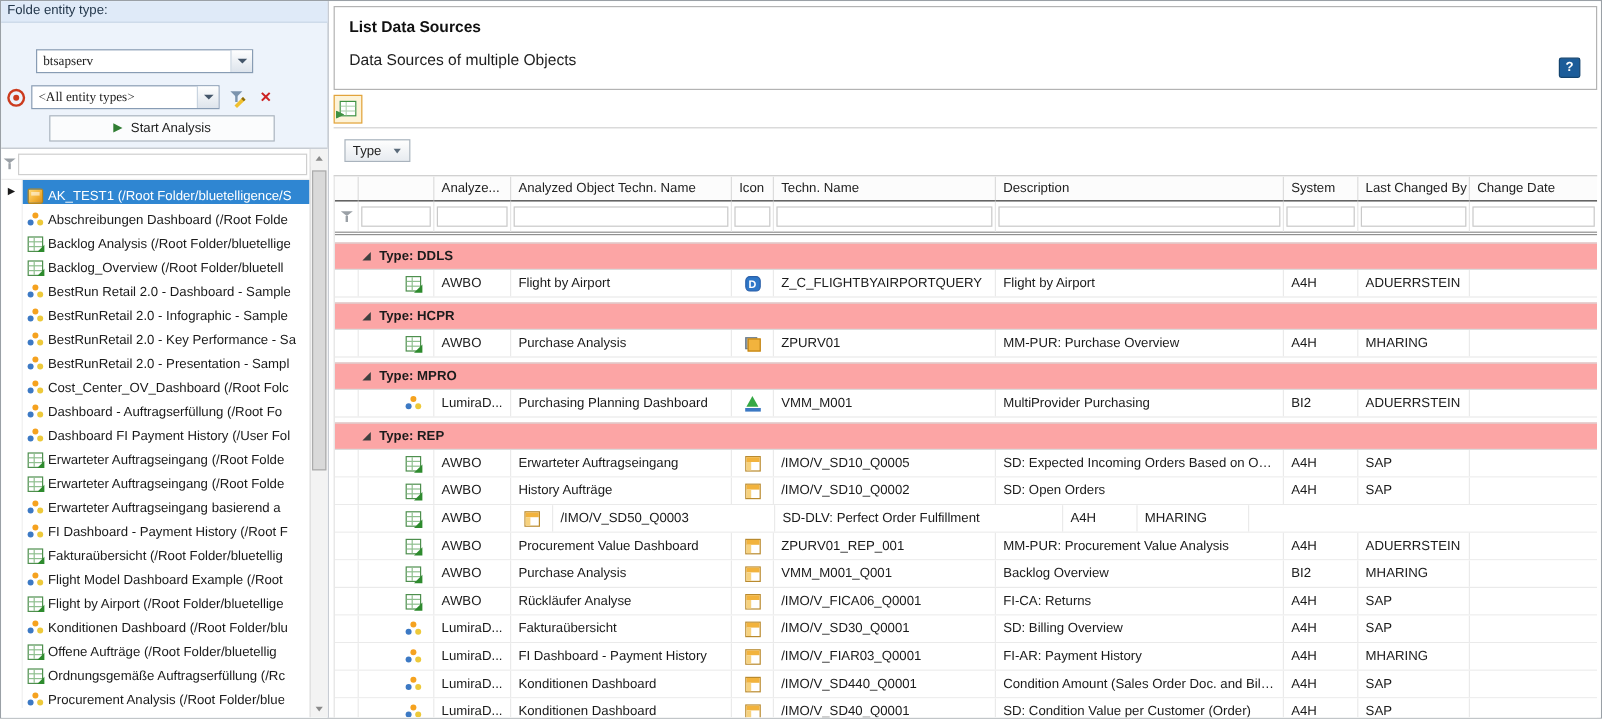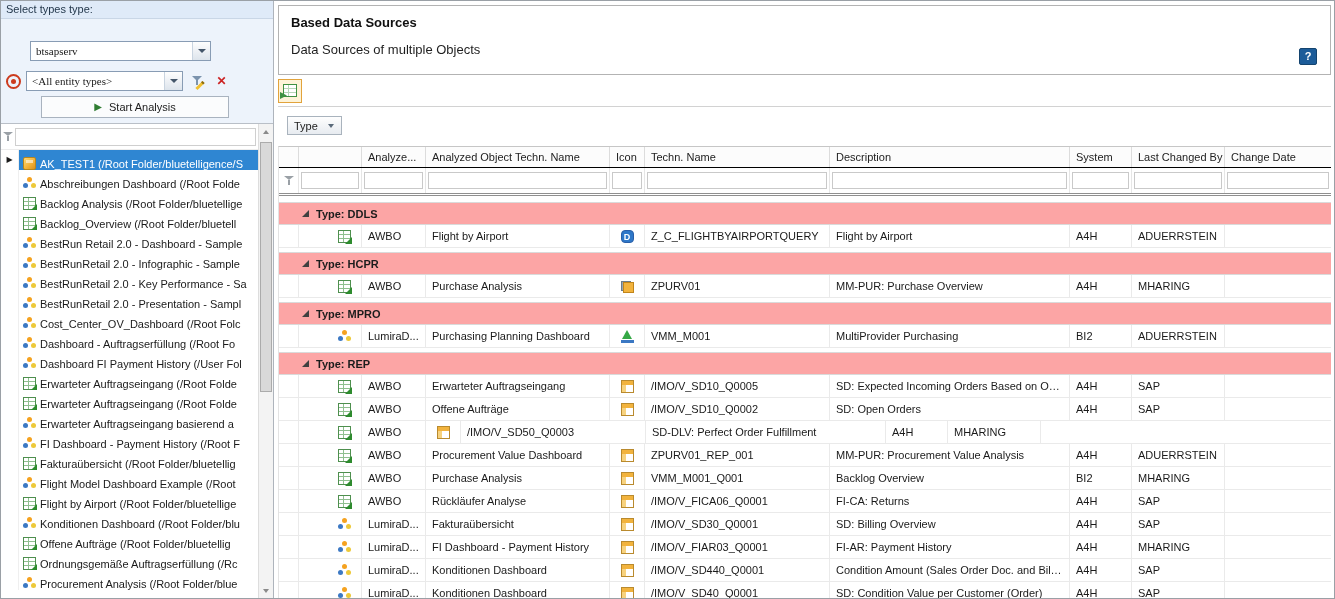--- a/index.html
+++ b/index.html
@@ -159,21 +159,21 @@
   .icn-rep::before { content:""; position:absolute; left:0; top:0; right:0; height:4px; background:#f2b33d; }
   .icn-rep::after { content:""; position:absolute; left:0; top:4px; bottom:0; width:4px; background:#f7d27e; }
 </style>
 </head>
 <body>
 
 <div class="app">
 
   <aside class="left-panel">
     <div class="lp-header">
-      <span>Select types type:</span>
+      <span>Folde entity type:</span>
     </div>
     <div class="lp-controls">
       <div class="dd server-dd">
         <span class="dd-value">btsapserv</span>
         <span class="dd-btn">
             <span class="dd-arrow"></span>
           </span>
       </div>
       <div class="lp-row2">
         <span class="target-icon"></span>
@@ -367,21 +367,21 @@
         </div>
         <div class="vs-btn down">
             <span class="arr-down"></span>
           </div>
       </div>
     </div>
   </aside>
 
   <main class="right-panel">
     <header class="rp-header">
-      <div class="rp-title">Based Data Sources</div>
+      <div class="rp-title">List Data Sources</div>
       <div class="rp-subtitle">Data Sources of multiple Objects</div>
       <button class="help-btn">?</button>
     </header>
     <div class="rp-toolbar">
       <button class="export-btn">
         <span class="excel-icon"></span>
       </button>
     </div>
     <div class="group-panel">
       <button class="group-btn">
@@ -514,21 +514,21 @@
             <div class="cell c7">A4H</div>
             <div class="cell c8">SAP</div>
             <div class="cell c9"></div>
           </div>
           <div class="drow">
             <div class="cell c0"></div>
             <div class="cell c1 cell-icon">
               <span class="icn icn-workbook"></span>
             </div>
             <div class="cell c2">AWBO</div>
-            <div class="cell c3">Offene Aufträge</div>
+            <div class="cell c3">History Aufträge</div>
             <div class="cell c4 cell-center">
               <span class="icn icn-rep"></span>
             </div>
             <div class="cell c5">/IMO/V_SD10_Q0002</div>
             <div class="cell c6">SD: Open Orders</div>
             <div class="cell c7">A4H</div>
             <div class="cell c8">SAP</div>
             <div class="cell c9"></div>
           </div>
           <div class="drow">

